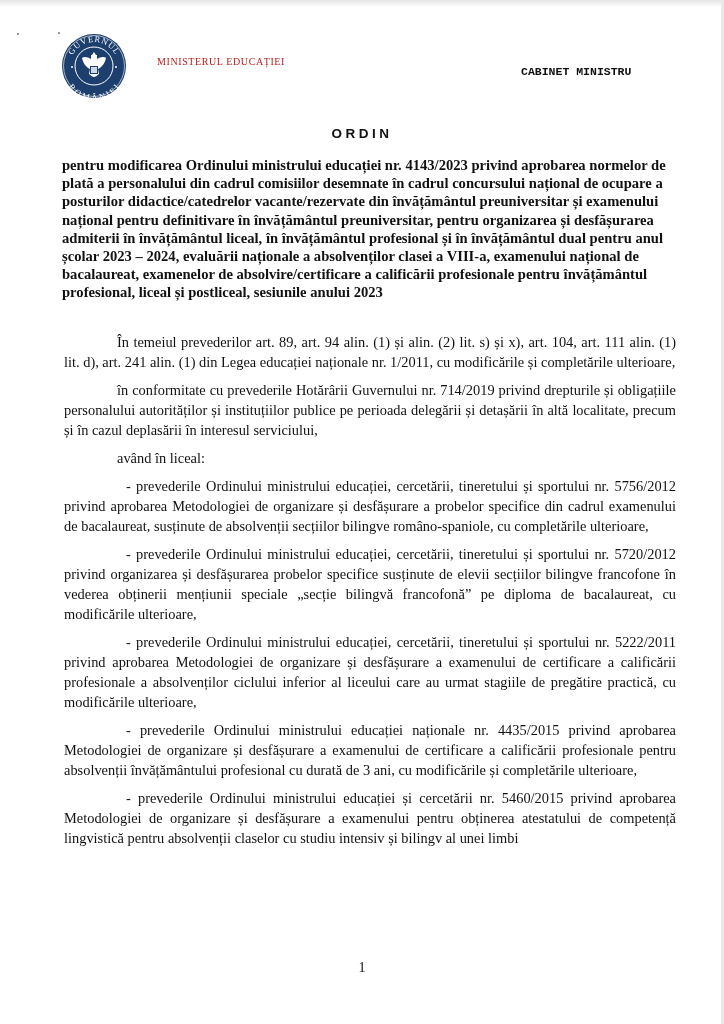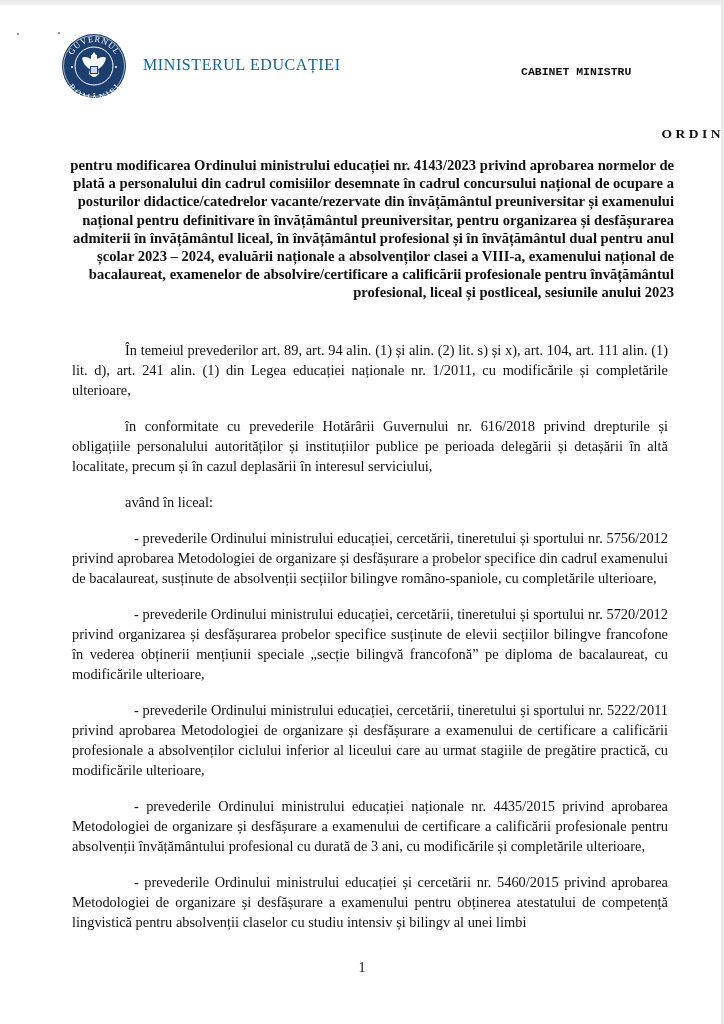--- a/index.html
+++ b/index.html
@@ -3,31 +3,31 @@
 <meta charset="utf-8">
 <style>
   html, body { margin: 0; padding: 0; background: #ffffff; }
   body { width: 724px; height: 1024px; position: relative; overflow: hidden;
          font-family: "Liberation Serif", serif; color: #111; }
   .topline { position: absolute; left: 0; top: 0; width: 724px; height: 6px;
              background: linear-gradient(#e6e6e6, #fafafa); }
   .rightedge { position: absolute; right: 0; top: 0; width: 3px; height: 1024px; background: #e9e9e9; }
   .dot { position: absolute; width: 2px; height: 2px; background: #777; border-radius: 50%; }
   .logo { position: absolute; left: 61px; top: 33px; width: 66px; height: 66px; }
-  .ministry { position: absolute; left: 143px; top: 56px; font-size: 16px; letter-spacing: 0.6px;
-              color: #0369a1; font-family: "Liberation Serif", serif; }
+  .ministry { position: absolute; left: 157px; top: 56px; font-size: 10px; letter-spacing: 0.6px;
+              color: #b91c1c; font-family: "Liberation Serif", serif; }
   .cabinet { position: absolute; left: 521px; top: 65px; font-size: 12.5px; font-weight: bold;
              font-family: Liberation Mono, monospace; font-size: 11.5px; }
-  .ordin { position: absolute; left: 0; width: 724px; top: 126px; text-align: right;
-           font-weight: bold; font-size: 13.5px; letter-spacing: 3.5px; font-family: Liberation Serif, serif; }
-  .title { position: absolute; left: 62px; width: 612px; top: 156px; text-align: right;
+  .ordin { position: absolute; left: 0; width: 724px; top: 126px; text-align: center;
+           font-weight: bold; font-size: 13.5px; letter-spacing: 3.5px; font-family: Liberation Sans, sans-serif; }
+  .title { position: absolute; left: 62px; width: 612px; top: 156px; text-align: left;
            font-weight: bold; font-size: 14.6px; line-height: 18.2px; font-family: "Liberation Serif", serif; }
   .body { position: absolute; left: 56px; width: 628px; top: 324px; font-size: 14.4px;
           line-height: 20px; text-align: justify; font-family: "Liberation Serif", serif; }
-  .body p { margin: 16px; text-indent: 37px; }
+  .body p { margin: 8px; text-indent: 37px; }
   .body p.li { text-indent: 62px; }
   .body p.ind { text-indent: 53px; }
   .pagenum { position: absolute; left: 0; width: 724px; top: 960px; text-align: center; font-size: 14px; }
 </style>
 </head>
 <body>
 
 <div class="topline"></div>
 <div class="rightedge"></div>
 <div class="dot" style="left:17px;top:33px"></div>
@@ -59,21 +59,21 @@
 </div>
 
 <div class="ministry">MINISTERUL EDUCAȚIEI</div>
 <div class="cabinet">CABINET MINISTRU</div>
 
 <div class="ordin">ORDIN</div>
 <div class="title">pentru modificarea Ordinului ministrului educației nr. 4143/2023 privind aprobarea normelor de plată a personalului din cadrul comisiilor desemnate în cadrul concursului național de ocupare a posturilor didactice/catedrelor vacante/rezervate din învățământul preuniversitar și examenului național pentru definitivare în învățământul preuniversitar, pentru organizarea și desfășurarea admiterii în învățământul liceal, în învățământul profesional și în învățământul dual pentru anul școlar 2023 – 2024, evaluării naționale a absolvenților clasei a VIII-a, examenului național de bacalaureat, examenelor de absolvire/certificare a calificării profesionale pentru învățământul profesional, liceal și postliceal, sesiunile anului 2023</div>
 
 <div class="body">
   <p class="ind">În temeiul prevederilor art. 89, art. 94 alin. (1) și alin. (2) lit. s) și x), art. 104, art. 111 alin. (1) lit. d), art. 241 alin. (1) din Legea educației naționale nr. 1/2011, cu modificările și completările ulterioare,</p>
-  <p class="ind">în conformitate cu prevederile Hotărârii Guvernului nr. 616/2018 privind drepturile și obligațiile personalului autorităților și instituțiilor publice pe perioada delegării și detașării în altă localitate, precum și în cazul deplasării în interesul serviciului,</p>
+  <p class="ind">în conformitate cu prevederile Hotărârii Guvernului nr. 714/2019 privind drepturile și obligațiile personalului autorităților și instituțiilor publice pe perioada delegării și detașării în altă localitate, precum și în cazul deplasării în interesul serviciului,</p>
   <p class="ind">având în liceal:</p>
   <p class="li">- prevederile Ordinului ministrului educației, cercetării, tineretului și sportului nr. 5756/2012 privind aprobarea Metodologiei de organizare și desfășurare a probelor specifice din cadrul examenului de bacalaureat, susținute de absolvenții secțiilor bilingve româno-spaniole, cu completările ulterioare,</p>
   <p class="li">- prevederile Ordinului ministrului educației, cercetării, tineretului și sportului nr. 5720/2012 privind organizarea și desfășurarea probelor specifice susținute de elevii secțiilor bilingve francofone în vederea obținerii mențiunii speciale „secție bilingvă francofonă” pe diploma de bacalaureat, cu modificările ulterioare,</p>
   <p class="li">- prevederile Ordinului ministrului educației, cercetării, tineretului și sportului nr. 5222/2011 privind aprobarea Metodologiei de organizare și desfășurare a examenului de certificare a calificării profesionale a absolvenților ciclului inferior al liceului care au urmat stagiile de pregătire practică, cu modificările ulterioare,</p>
   <p class="li">- prevederile Ordinului ministrului educației naționale nr. 4435/2015 privind aprobarea Metodologiei de organizare și desfășurare a examenului de certificare a calificării profesionale pentru absolvenții învățământului profesional cu durată de 3 ani, cu modificările și completările ulterioare,</p>
   <p class="li">- prevederile Ordinului ministrului educației și cercetării nr. 5460/2015 privind aprobarea Metodologiei de organizare și desfășurare a examenului pentru obținerea atestatului de competență lingvistică pentru absolvenții claselor cu studiu intensiv și bilingv al unei limbi</p>
 </div>
 
 <div class="pagenum">1</div>
 

